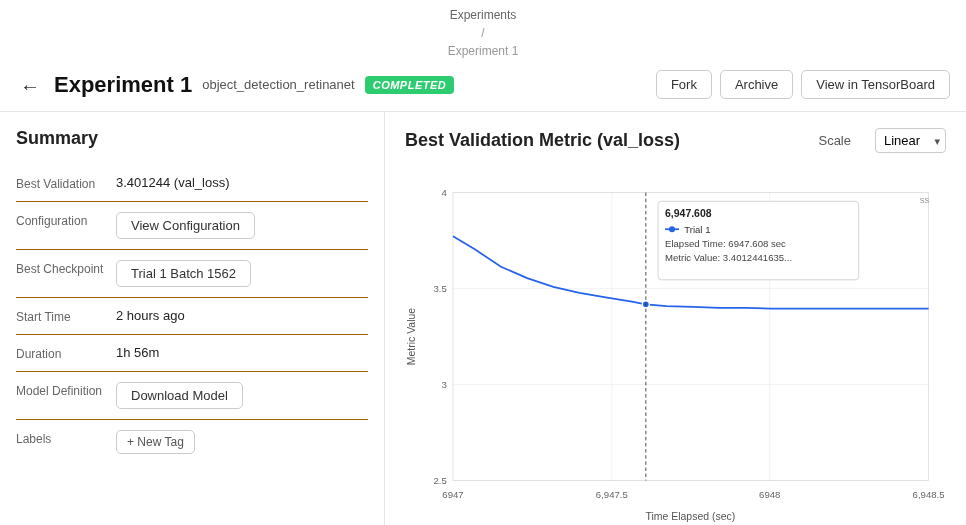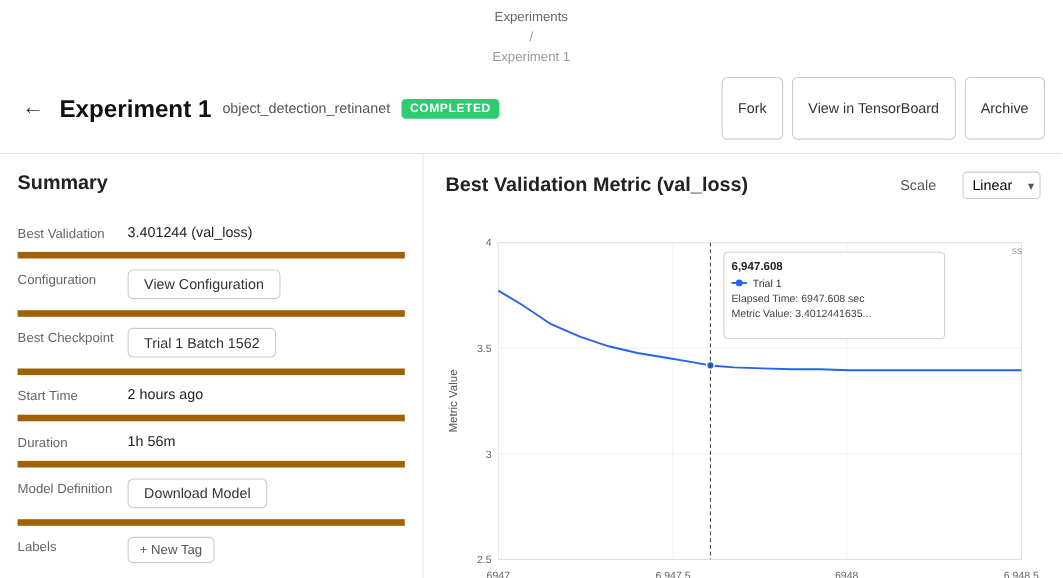--- a/index.html
+++ b/index.html
@@ -7,30 +7,30 @@
 
     .breadcrumb { font-size: 12px; color: #666; padding: 8px 16px; display: flex; align-items: center; gap: 4px; flex-direction: column; }
     .breadcrumb a { color: #666; text-decoration: none; }
     .breadcrumb span { color: #999; }
 
     .header { display: flex; align-items: center; padding: 4px 16px 12px; border-bottom: 1px solid #e5e5e5; }
     .header-left { display: flex; align-items: center; gap: 10px; flex: 1; }
     .back-btn { background: none; border: none; cursor: pointer; font-size: 20px; color: #333; padding: 0 4px; }
     .page-title { font-size: 22px; font-weight: 600; color: #111; }
     .model-name { font-size: 13px; color: #555; }
-    .badge-completed { background: #2ecc71; color: #fff; font-size: 11px; font-weight: 600; padding: 3px 8px; border-radius: 4px; letter-spacing: 0.5px; }
+    .badge-completed { background: #2ecc71; color: #fff; font-size: 11px; font-weight: 600; padding: 3px 8px; border-radius: 4px; letter-spacing: 0.5px; font-style: italic; }
     .header-actions { display: flex; gap: 8px; }
-    .btn { border: 1px solid #ccc; background: #fff; color: #333; padding: 20px 14px; border-radius: 5px; cursor: pointer; font-size: 13px; }
+    .btn { border: 1px solid #ccc; background: #fff; color: #333; padding: 6px 14px; border-radius: 5px; cursor: pointer; font-size: 13px; }
 
     .content { display: flex; height: calc(100vh - 90px); }
 
     
     .summary-panel { width: 385px; border-right: 1px solid #e5e5e5; padding: 16px; flex-shrink: 0; }
     .summary-title { font-size: 18px; font-weight: 600; margin-bottom: 16px; }
-    .summary-row { display: flex; align-items: flex-start; padding: 10px 0; border-bottom: 6px solid #a16207; gap: 10px; }
+    .summary-row { display: flex; align-items: flex-start; padding: 10px 0; border-bottom: 1px solid #a16207; gap: 10px; }
     .summary-row:last-child { border-bottom: none; }
     .summary-label { color: #666; font-size: 12px; min-width: 90px; padding-top: 2px; }
     .summary-value { color: #222; font-size: 13px; }
     .summary-btn { border: 1px solid #ccc; background: #fff; color: #333; padding: 5px 14px; border-radius: 5px; cursor: pointer; font-size: 13px; }
     .new-tag-btn { border: 1px solid #ccc; background: #fff; color: #555; padding: 4px 10px; border-radius: 5px; cursor: pointer; font-size: 12px; }
 
     
     .chart-panel { flex: 1; padding: 16px 20px; display: flex; flex-direction: column; }
     .chart-header { display: flex; align-items: center; justify-content: space-between; margin-bottom: 24px; }
     .chart-title { font-size: 18px; font-weight: 600; }
@@ -54,22 +54,22 @@
 
 <div class="header">
   <div class="header-left">
     <button class="back-btn">←</button>
     <span class="page-title">Experiment 1</span>
     <span class="model-name">object_detection_retinanet</span>
     <span class="badge-completed">COMPLETED</span>
   </div>
   <div class="header-actions">
     <button class="btn">Fork</button>
+    <button class="btn">Archive</button>
     <button class="btn">View in TensorBoard</button>
-    <button class="btn">Archive</button>
   </div>
 </div>
 
 <div class="content">
 
   <div class="summary-panel">
     <div class="summary-title">Summary</div>
 
     <div class="summary-row">
       <span class="summary-label">Best Validation</span>

